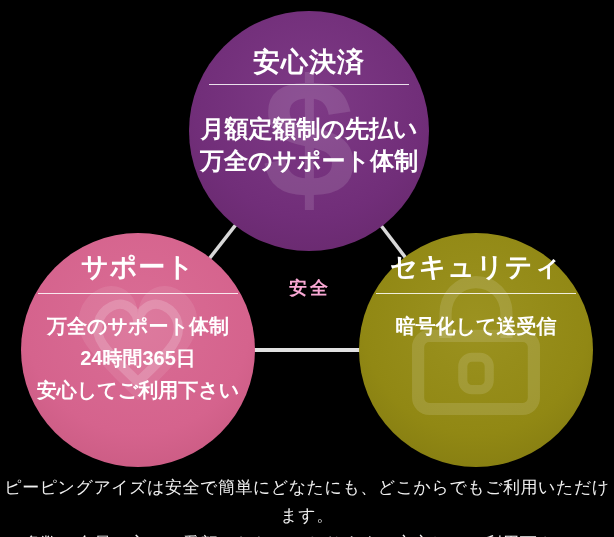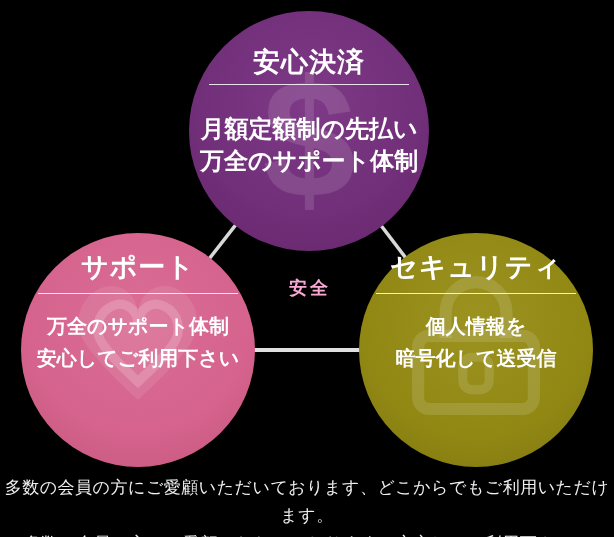--- a/index.html
+++ b/index.html
@@ -88,40 +88,40 @@
     <div class="watermark heart">
       <svg width="152" height="138" viewBox="0 0 100 92" xmlns="http://www.w3.org/2000/svg">
         <path d="M50 28 C50 12 36 4 24 10 C10 17 6 34 16 48 C26 62 50 84 50 84 C50 84 74 62 84 48 C94 34 90 17 76 10 C64 4 50 12 50 28 Z" fill="rgba(255,255,255,0.09)"></path>
         <path d="M50 28 C50 12 36 4 24 10 C10 17 6 34 16 48 C26 62 50 84 50 84 C50 84 74 62 84 48 C94 34 90 17 76 10 C64 4 50 12 50 28 Z" transform="translate(50 46) scale(0.68) translate(-50 -46)" fill="none" stroke="rgba(255,255,255,0.18)" stroke-width="9"></path>
       </svg>
     </div>
     <div class="title">サポート</div>
     <div class="sep"></div>
     <div class="body">
       <div>万全のサポート体制</div>
+      <div>24時間365日</div>
       <div>安心してご利用下さい</div>
     </div>
   </div>
 
   <div class="circle circle-security">
     <div class="watermark lock">
       <svg width="132" height="144" viewBox="0 0 130 140" xmlns="http://www.w3.org/2000/svg">
         <path d="M35 64 V40 C35 22 48 9 65 9 C82 9 95 22 95 40 V64" fill="none" stroke="rgba(255,255,255,0.13)" stroke-width="12"></path>
         <rect x="8" y="62" width="114" height="72" rx="11" fill="none" stroke="rgba(255,255,255,0.13)" stroke-width="12"></rect>
         <rect x="52" y="83" width="26" height="32" rx="9" fill="none" stroke="rgba(255,255,255,0.13)" stroke-width="9"></rect>
       </svg>
     </div>
     <div class="title">セキュリティ</div>
     <div class="sep"></div>
     <div class="body">
-      <div>個人情報を</div>
       <div>暗号化して送受信</div>
     </div>
   </div>
 
   <div class="center-label">安全</div>
 
   <div class="footer">
-    <div>多数の会員の方にご愛顧いただいております、どこからでもご利用いただけます。</div>
+    <div>ピーピングアイズは安全で簡単にどなたにも、どこからでもご利用いただけます。</div>
     <div>多数の会員の方にご愛顧いただいております。安心してご利用下さい。</div>
   </div>
 
 </div>
 
 </body></html>

